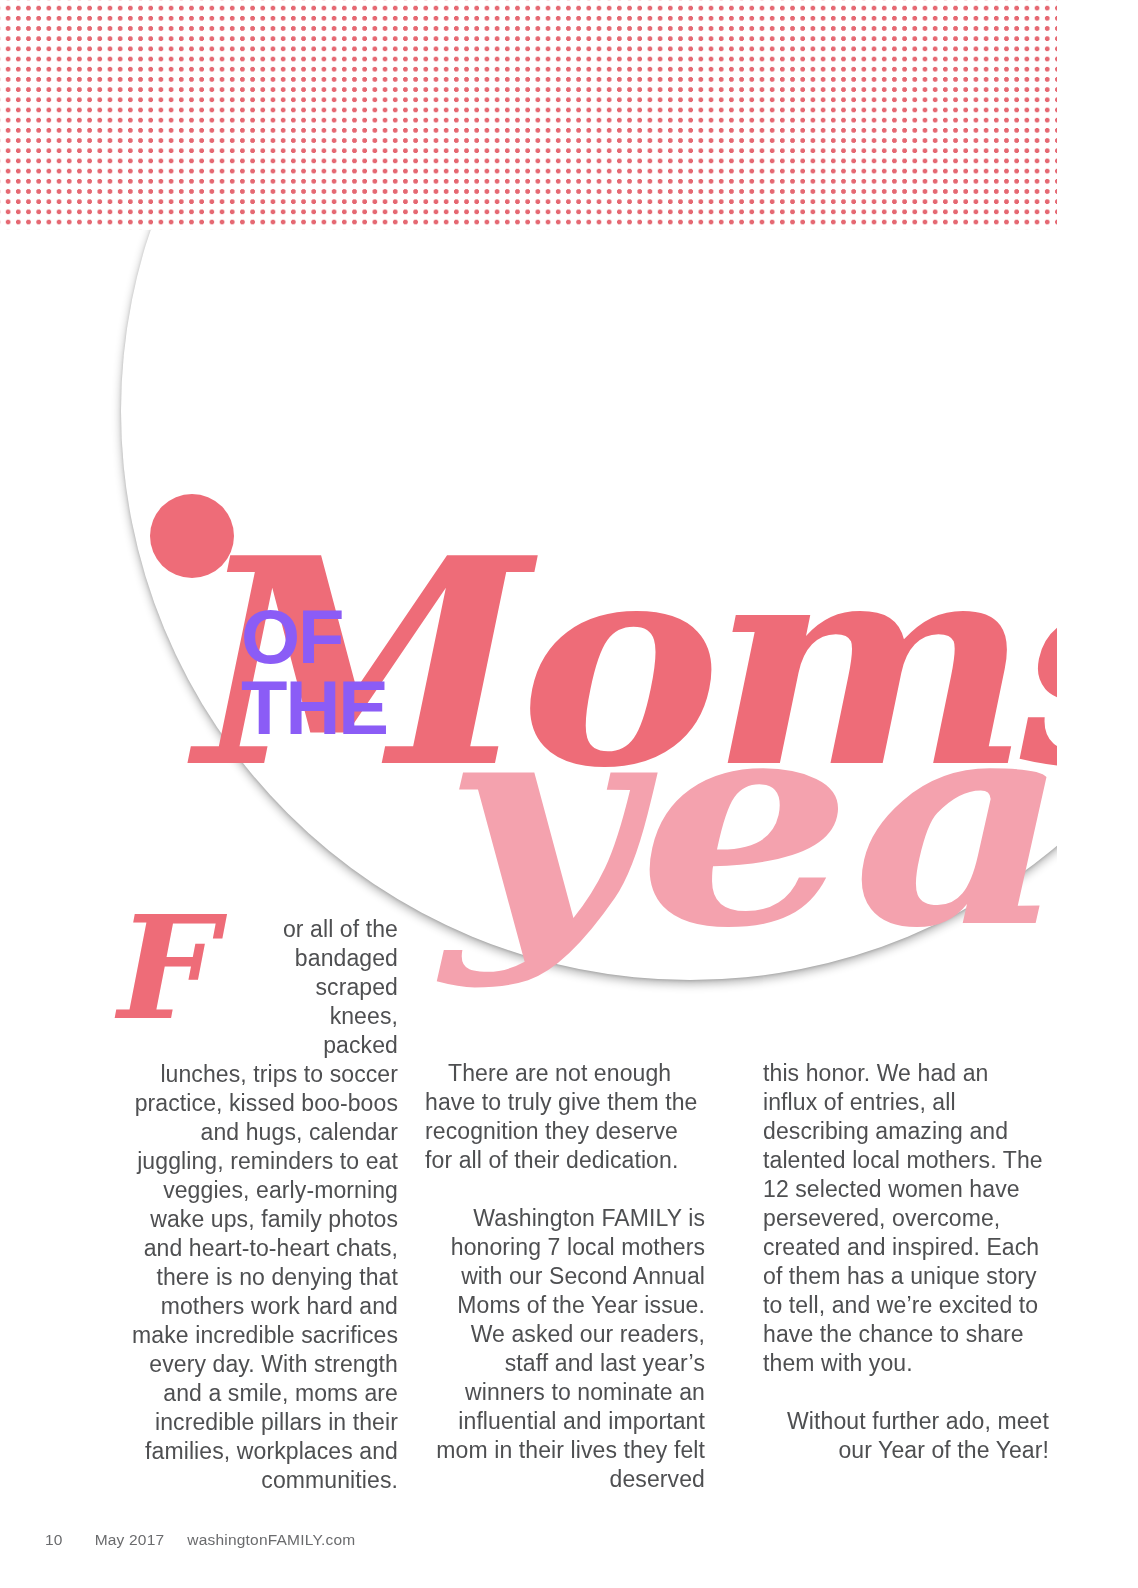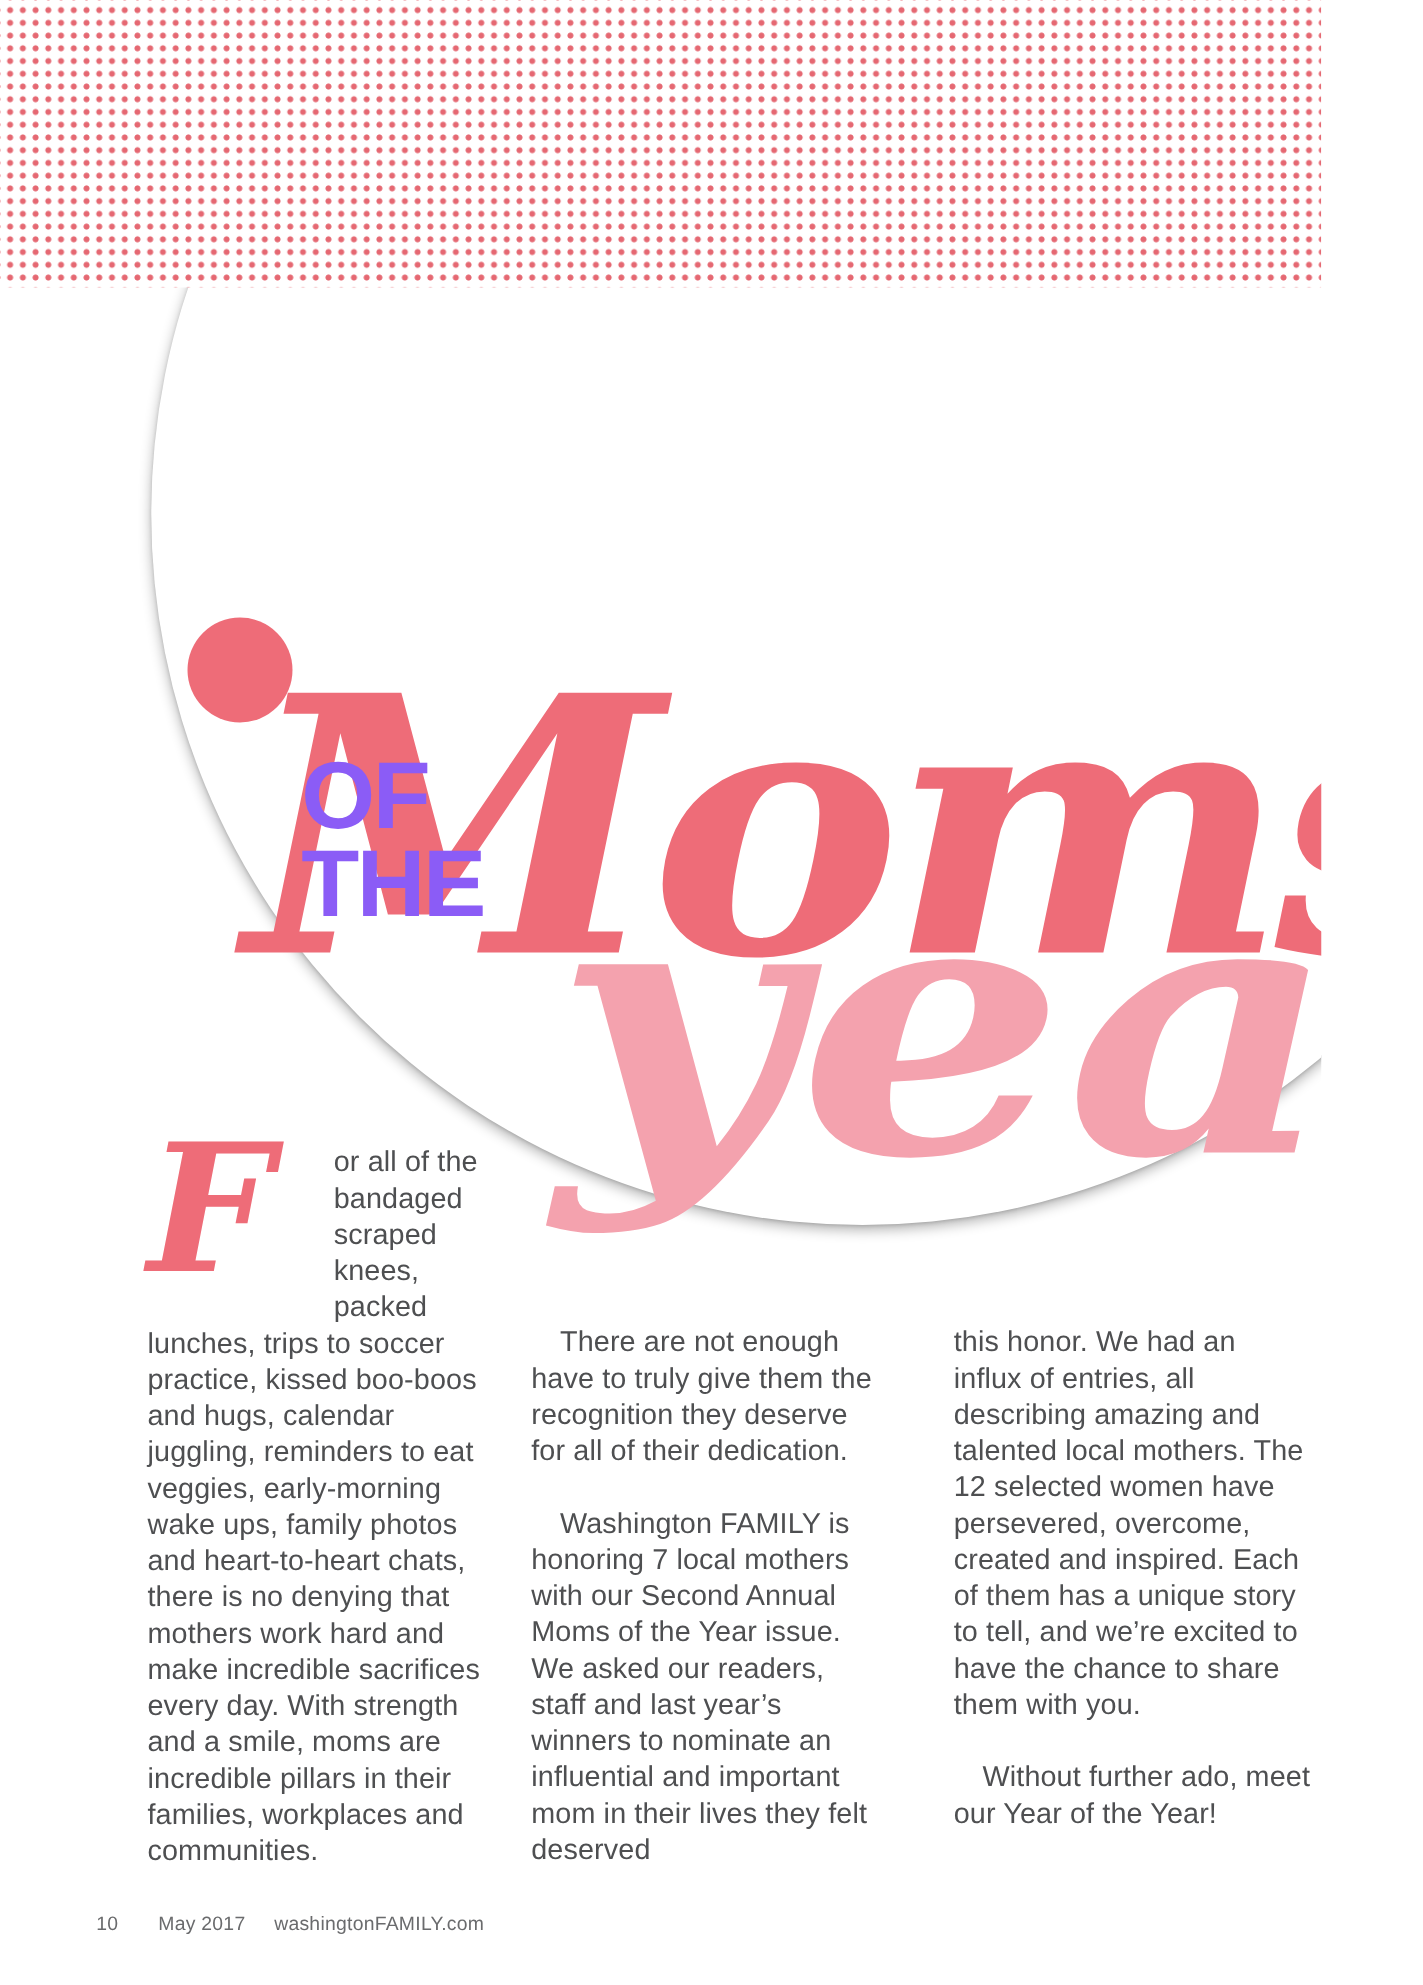--- a/index.html
+++ b/index.html
@@ -102,21 +102,21 @@
   
   .col {
     position: absolute;
     z-index: 4;
     color: #4e4f51;
     font-size: 23px;
     line-height: 29px;
     letter-spacing: 0.1px;
   }
   .col p { margin: 0 0 29px 0; }
-  .col p:last-child { margin-bottom: 0; }
+  .col p:last-child { margin-bottom: 0; text-align: right; }
   .col p.indent { text-indent: 23px; }
 
   .col-1 { left: 118px; top: 915px;  width: 280px; }
   .col-2 { left: 425px; top: 1059px; width: 280px; }
   .col-3 { left: 763px; top: 1059px; width: 286px; }
 
   .dropcap {
     float: left;
     width: 142px;
     height: 114px;
@@ -132,21 +132,20 @@
   
   .footer {
     position: absolute;
     left: 45px;
     top: 1531px;
     z-index: 4;
     font-size: 15.5px;
     letter-spacing: 0.2px;
     color: #6a6b6d;
     white-space: nowrap;
-    margin-left: 32px;
   }
   .footer .pagenum  { margin-right: 32px; }
   .footer .issue    { margin-right: 23px; }
 </style>
 </head>
 <body>
 
 <div class="page">
 
   <div class="dots-band"></div>

